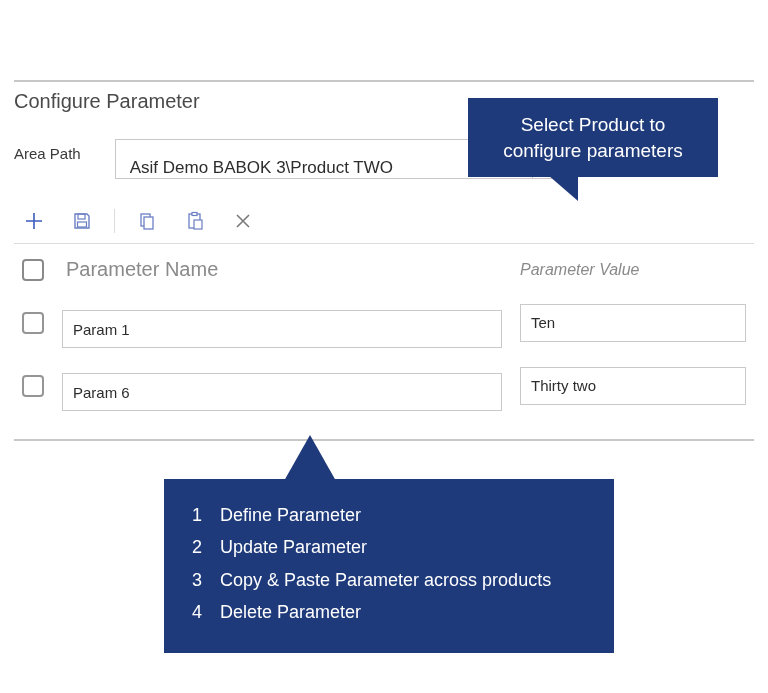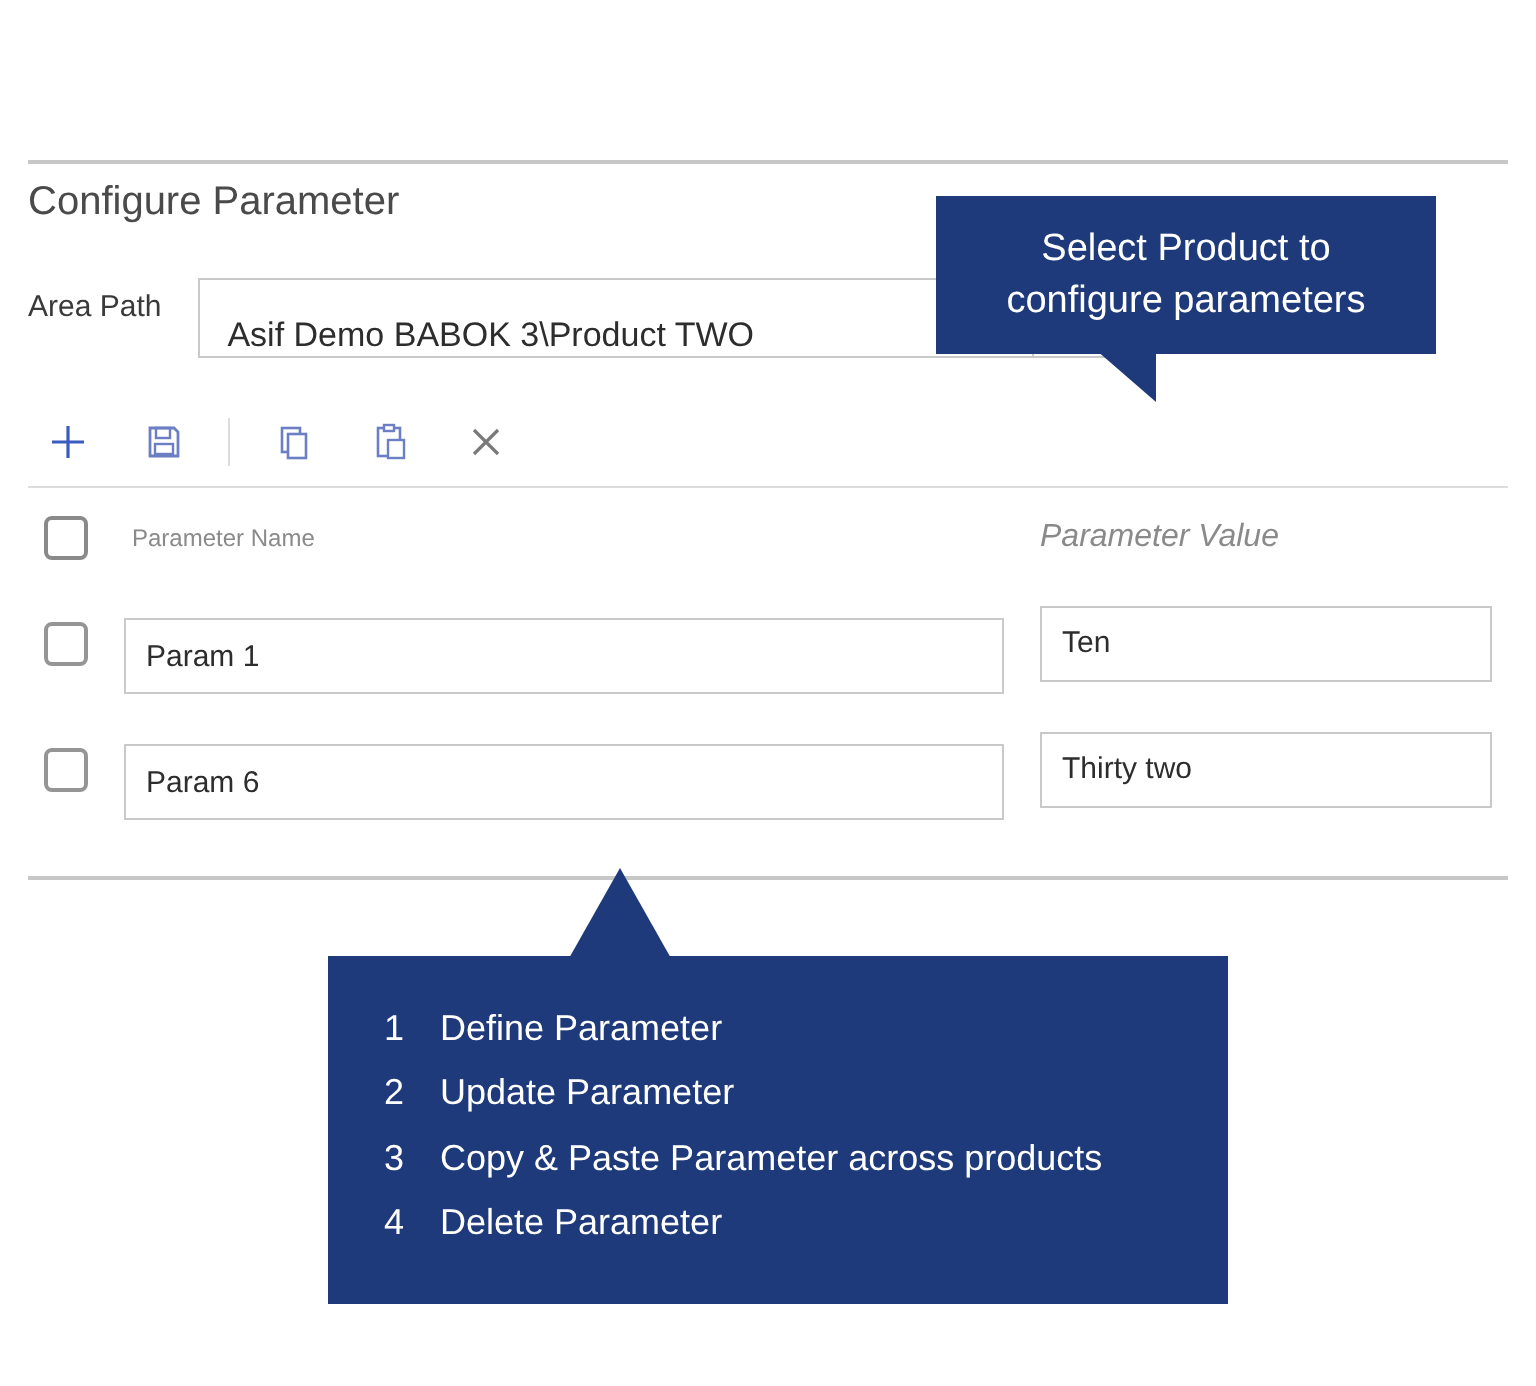--- a/index.html
+++ b/index.html
@@ -46,21 +46,21 @@
   }
   .heading {
     font-size: 20px;
     color: #4a4a4a;
     margin: 8px 0 14px 0;
     font-weight: 400;
   }
   .row-area {
     display: flex;
     align-items: center;
-    gap: 18px;
+    gap: 34px;
     margin-bottom: 20px;
   }
   .label-area {
     font-size: 15px;
     color: #3a3a3a;
   }
   .select-wrap {
     position: relative;
     border: 1px solid #c9c9c9;
     height: 40px;
@@ -116,21 +116,21 @@
   }
   .cb-head {
     width: 22px;
     height: 22px;
     border: 2px solid #8a8a8a;
     border-radius: 4px;
     cursor: pointer;
   }
   .col-name-head {
     flex: 0 0 440px;
-    font-size: 12px;
+    font-size: 20px;
     color: #8a8a8a;
     padding-left: 4px;
   }
   .col-val-head {
     flex: 1;
     font-size: 16px;
     color: #8a8a8a;
     font-style: italic;
   }
   .tbl-row {

